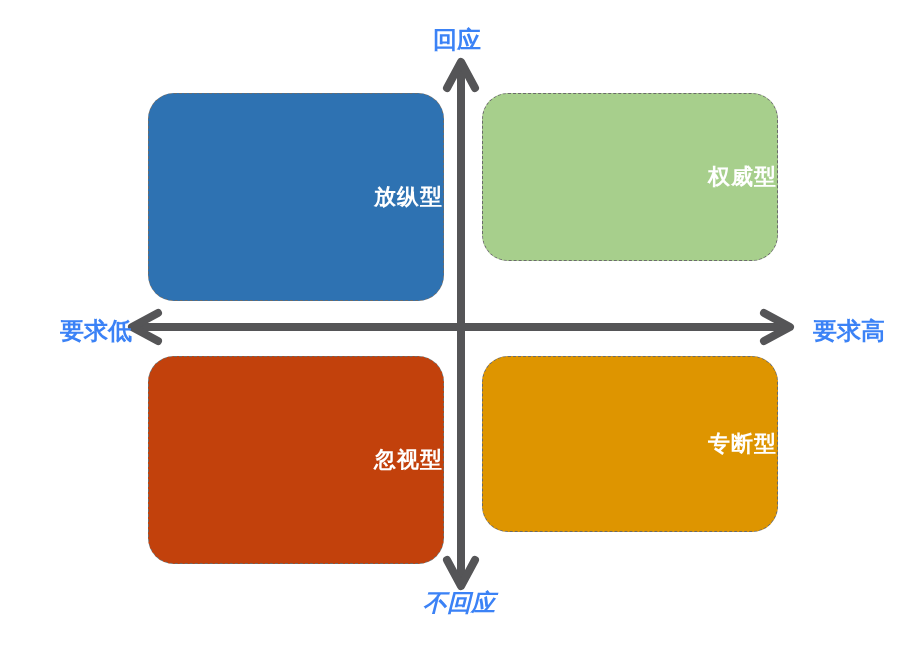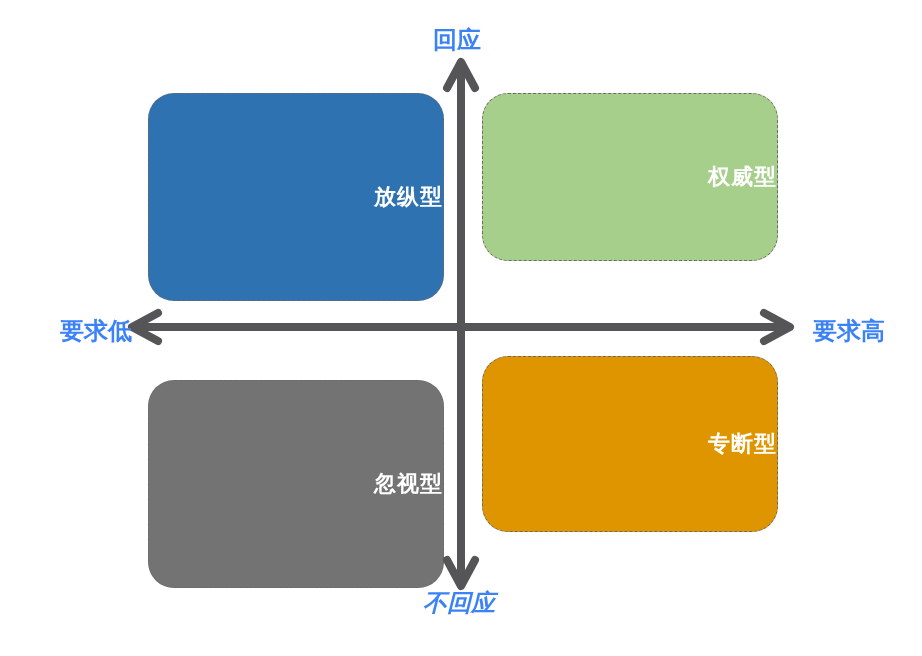--- a/index.html
+++ b/index.html
@@ -55,21 +55,21 @@
   </style>
 </head>
 <body>
 
 <div id="q-tl" class="quadrant" style="background: rgb(46, 114, 178);">
   <span class="quadrant-label">放纵型</span>
 </div>
 <div id="q-tr" class="quadrant" style="background: rgb(167, 207, 140);">
   <span class="quadrant-label">权威型</span>
 </div>
-<div id="q-bl" class="quadrant" style="background: #737373; margin-top: 24px;">
+<div id="q-bl" class="quadrant" style="background: #c2410c;">
   <span class="quadrant-label">忽视型</span>
 </div>
 <div id="q-br" class="quadrant" style="background: rgb(222, 149, 0);">
   <span class="quadrant-label">专断型</span>
 </div>
 
 <svg class="axis-svg" viewBox="0 0 922 656">
   <g stroke="#555557" stroke-width="8" stroke-linecap="round" stroke-linejoin="round" fill="none">
 
     <line x1="461" y1="64" x2="461" y2="584"></line>

